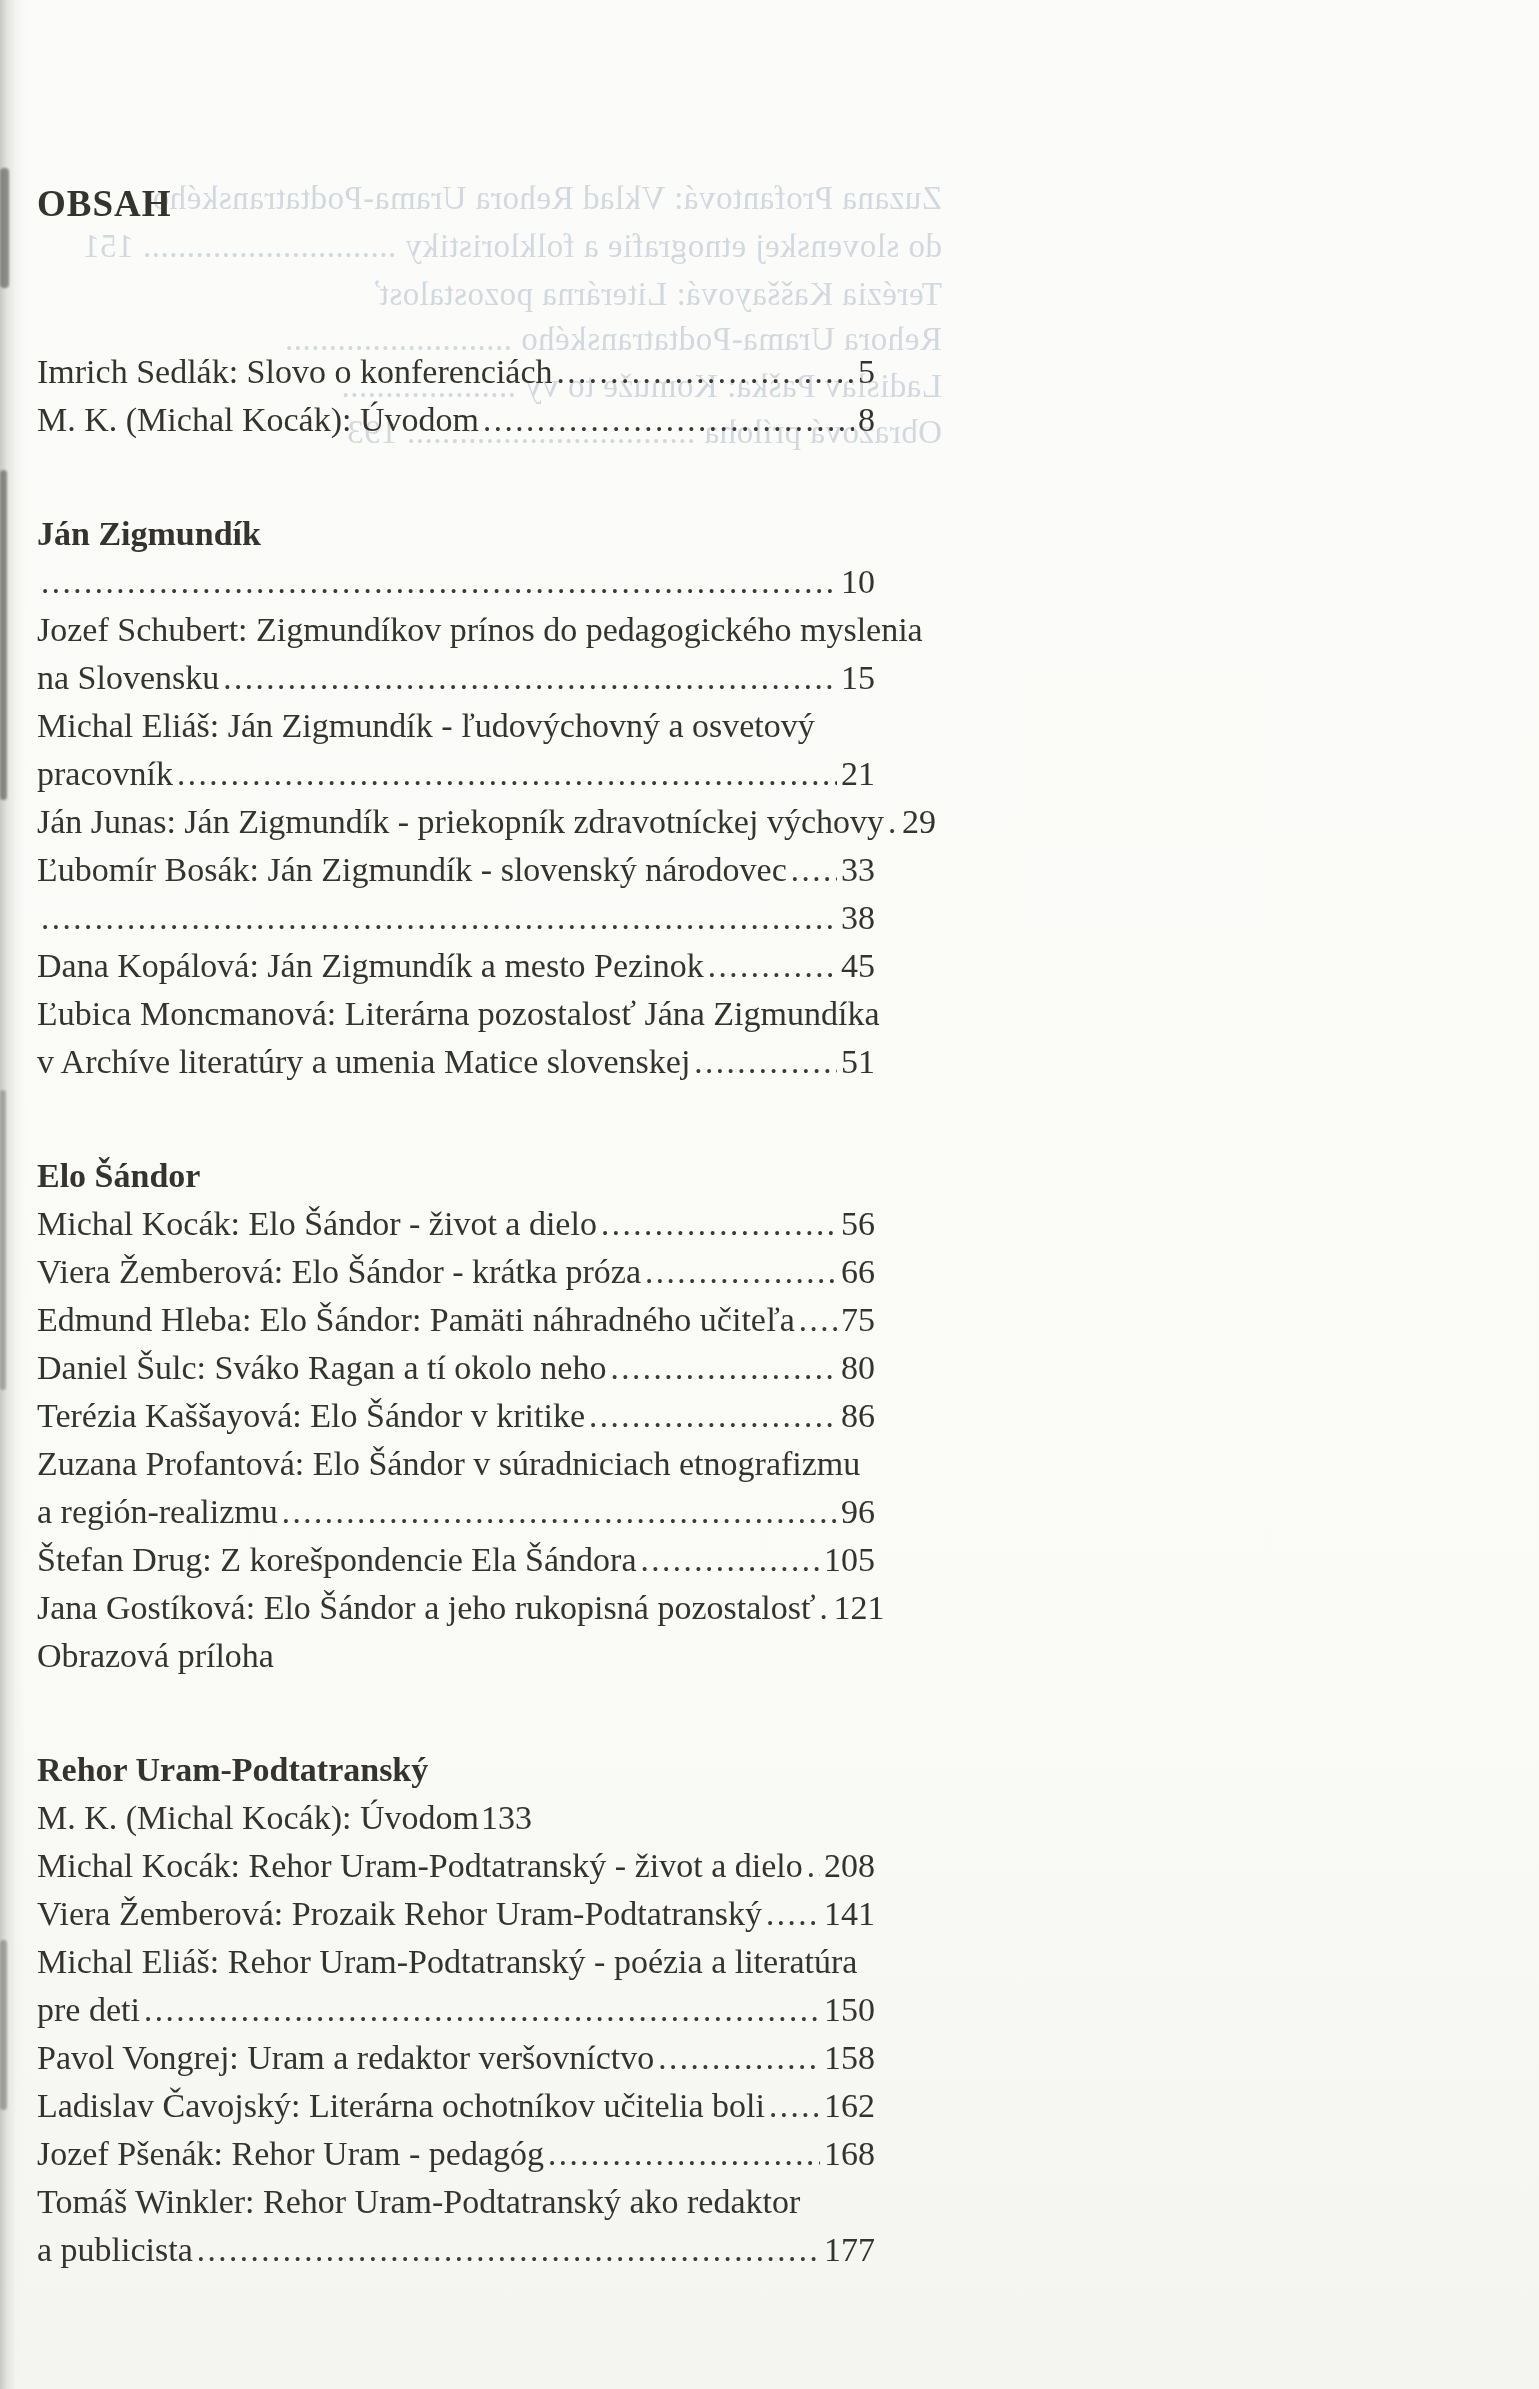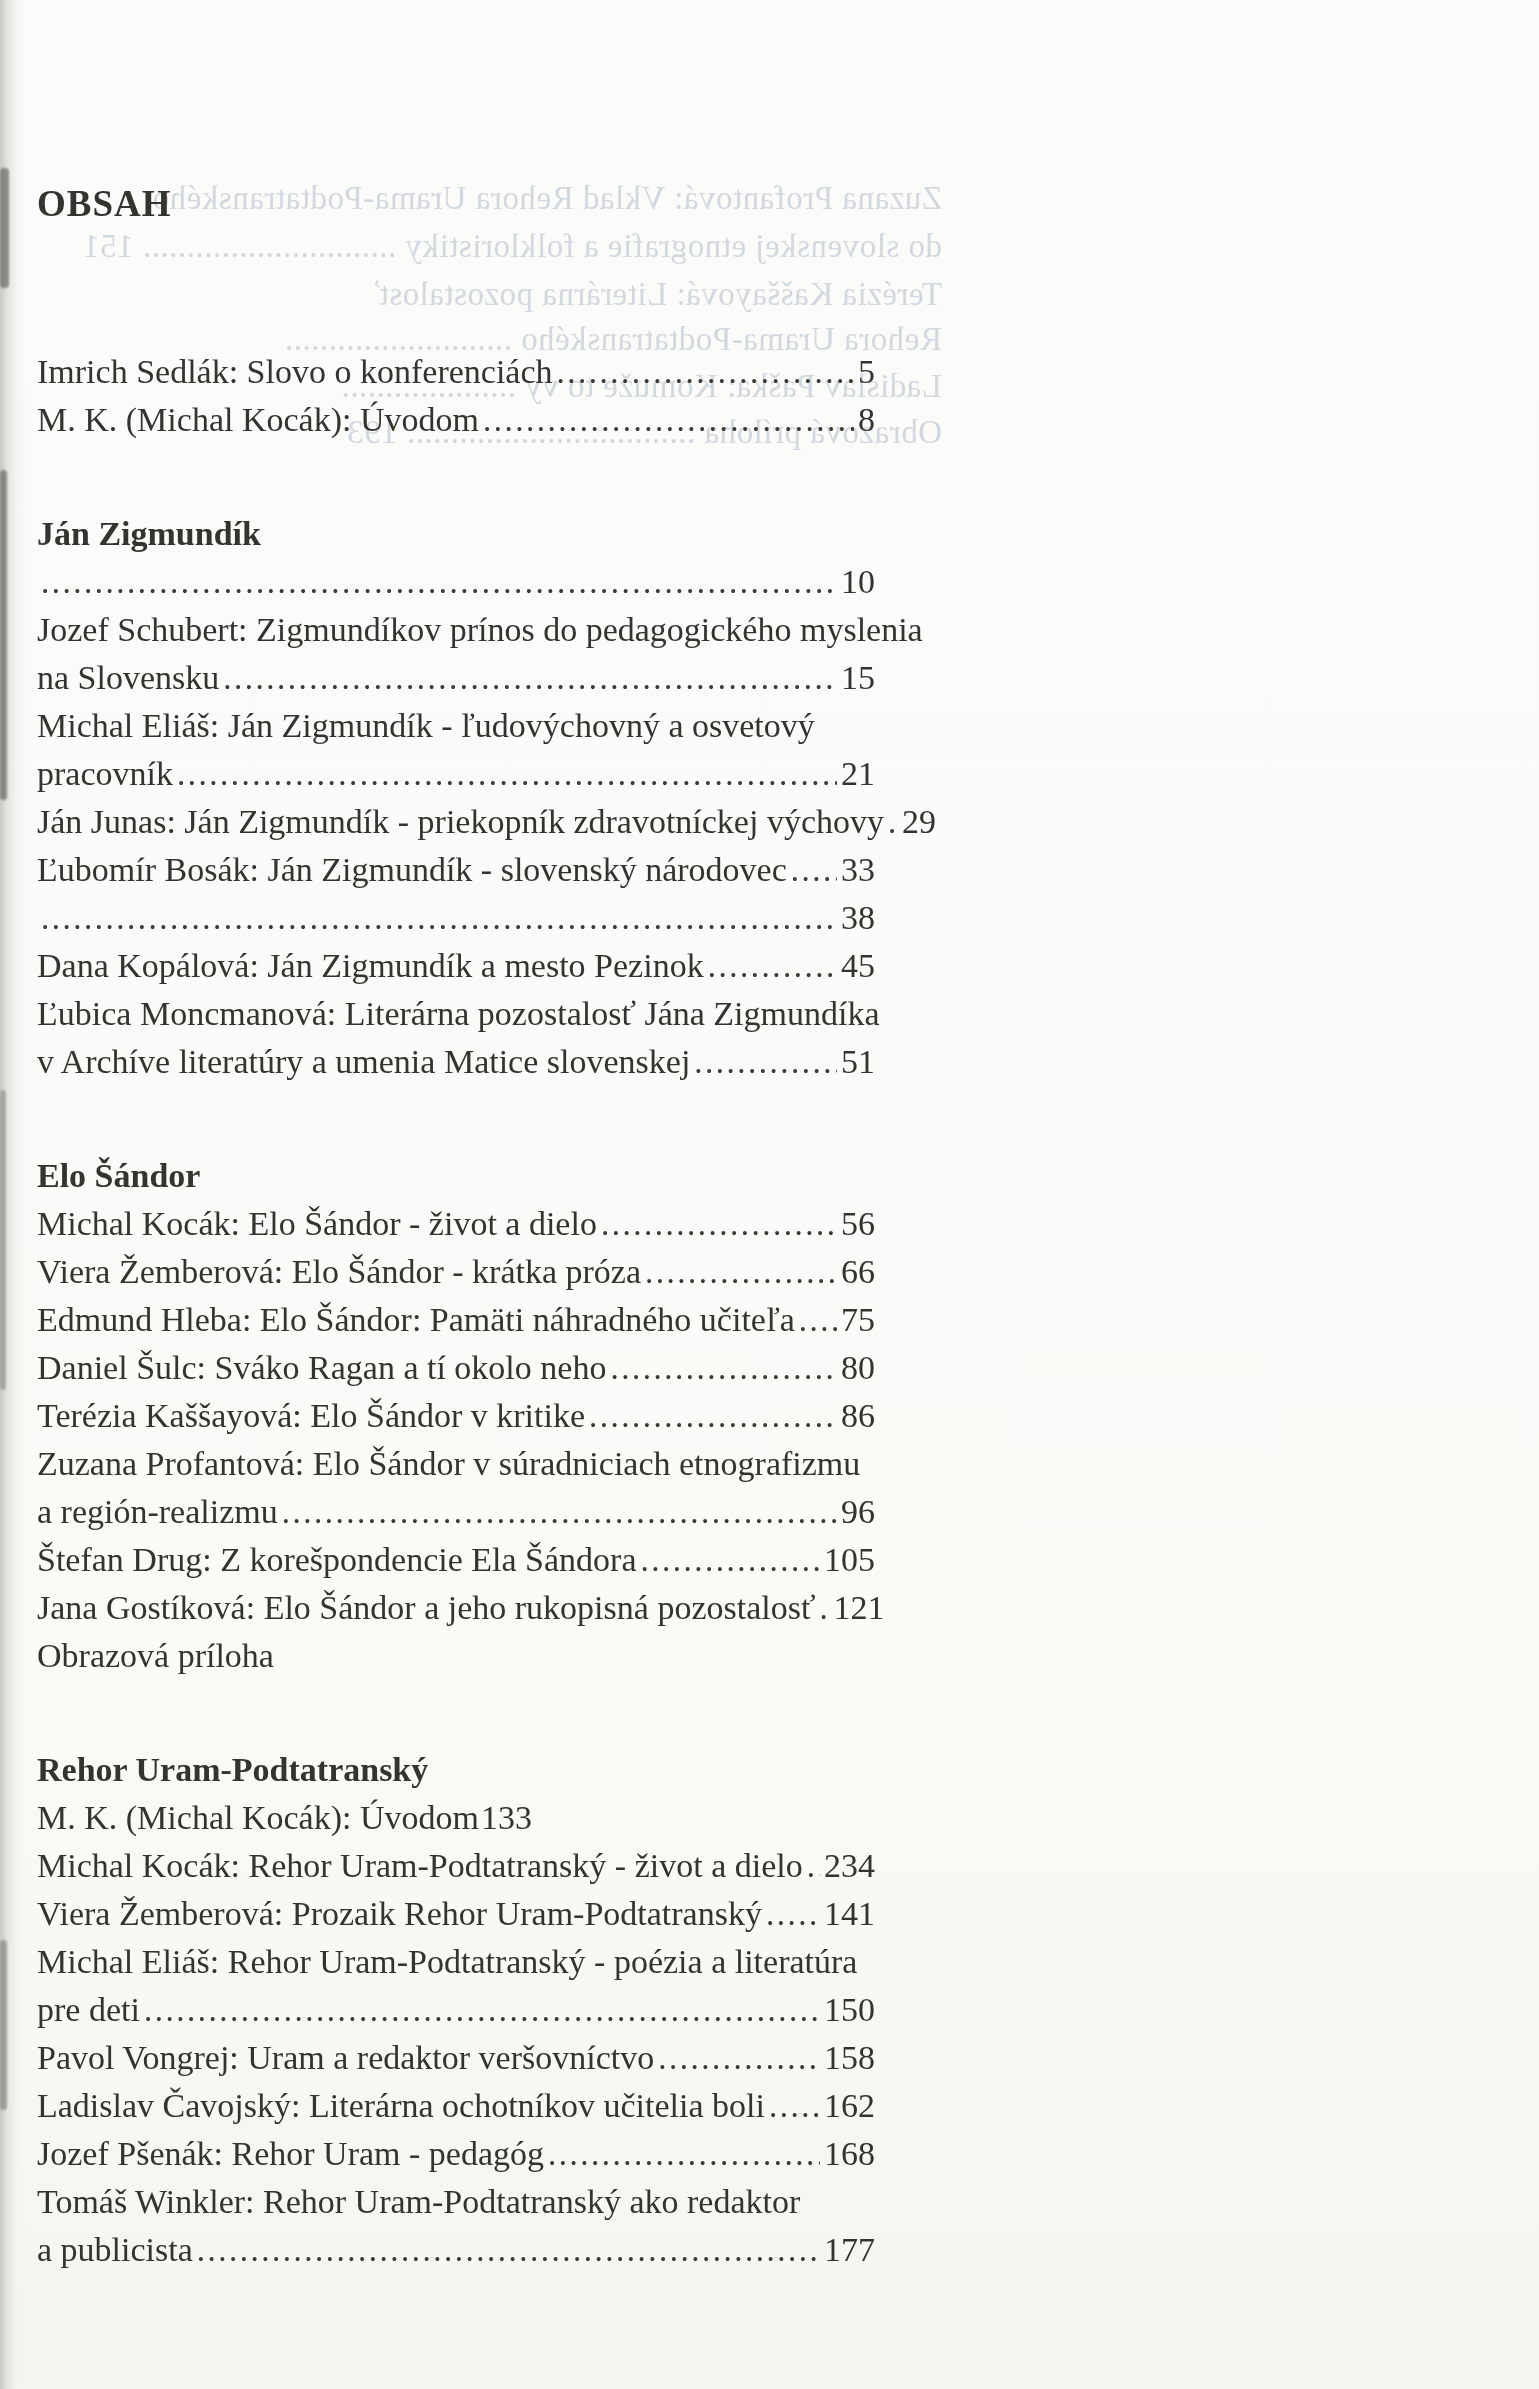--- a/index.html
+++ b/index.html
@@ -187,21 +187,21 @@
         </div>
         <div class="section">
           <div class="heading">Rehor Uram-Podtatranský</div>
           <div class="row">
             <span class="t">M. K. (Michal Kocák): Úvodom</span>
             <span class="pg">133</span>
           </div>
           <div class="row">
             <span class="t">Michal Kocák: Rehor Uram-Podtatranský - život a dielo</span>
             <span class="leader"></span>
-            <span class="pg">234</span>
+            <span class="pg">208</span>
           </div>
           <div class="row">
             <span class="t">Viera Žemberová: Prozaik Rehor Uram-Podtatranský</span>
             <span class="leader"></span>
             <span class="pg">141</span>
           </div>
           <div class="row">
             <span class="t">Michal Eliáš: Rehor Uram-Podtatranský - poézia a literatúra</span>
           </div>
           <div class="row">

